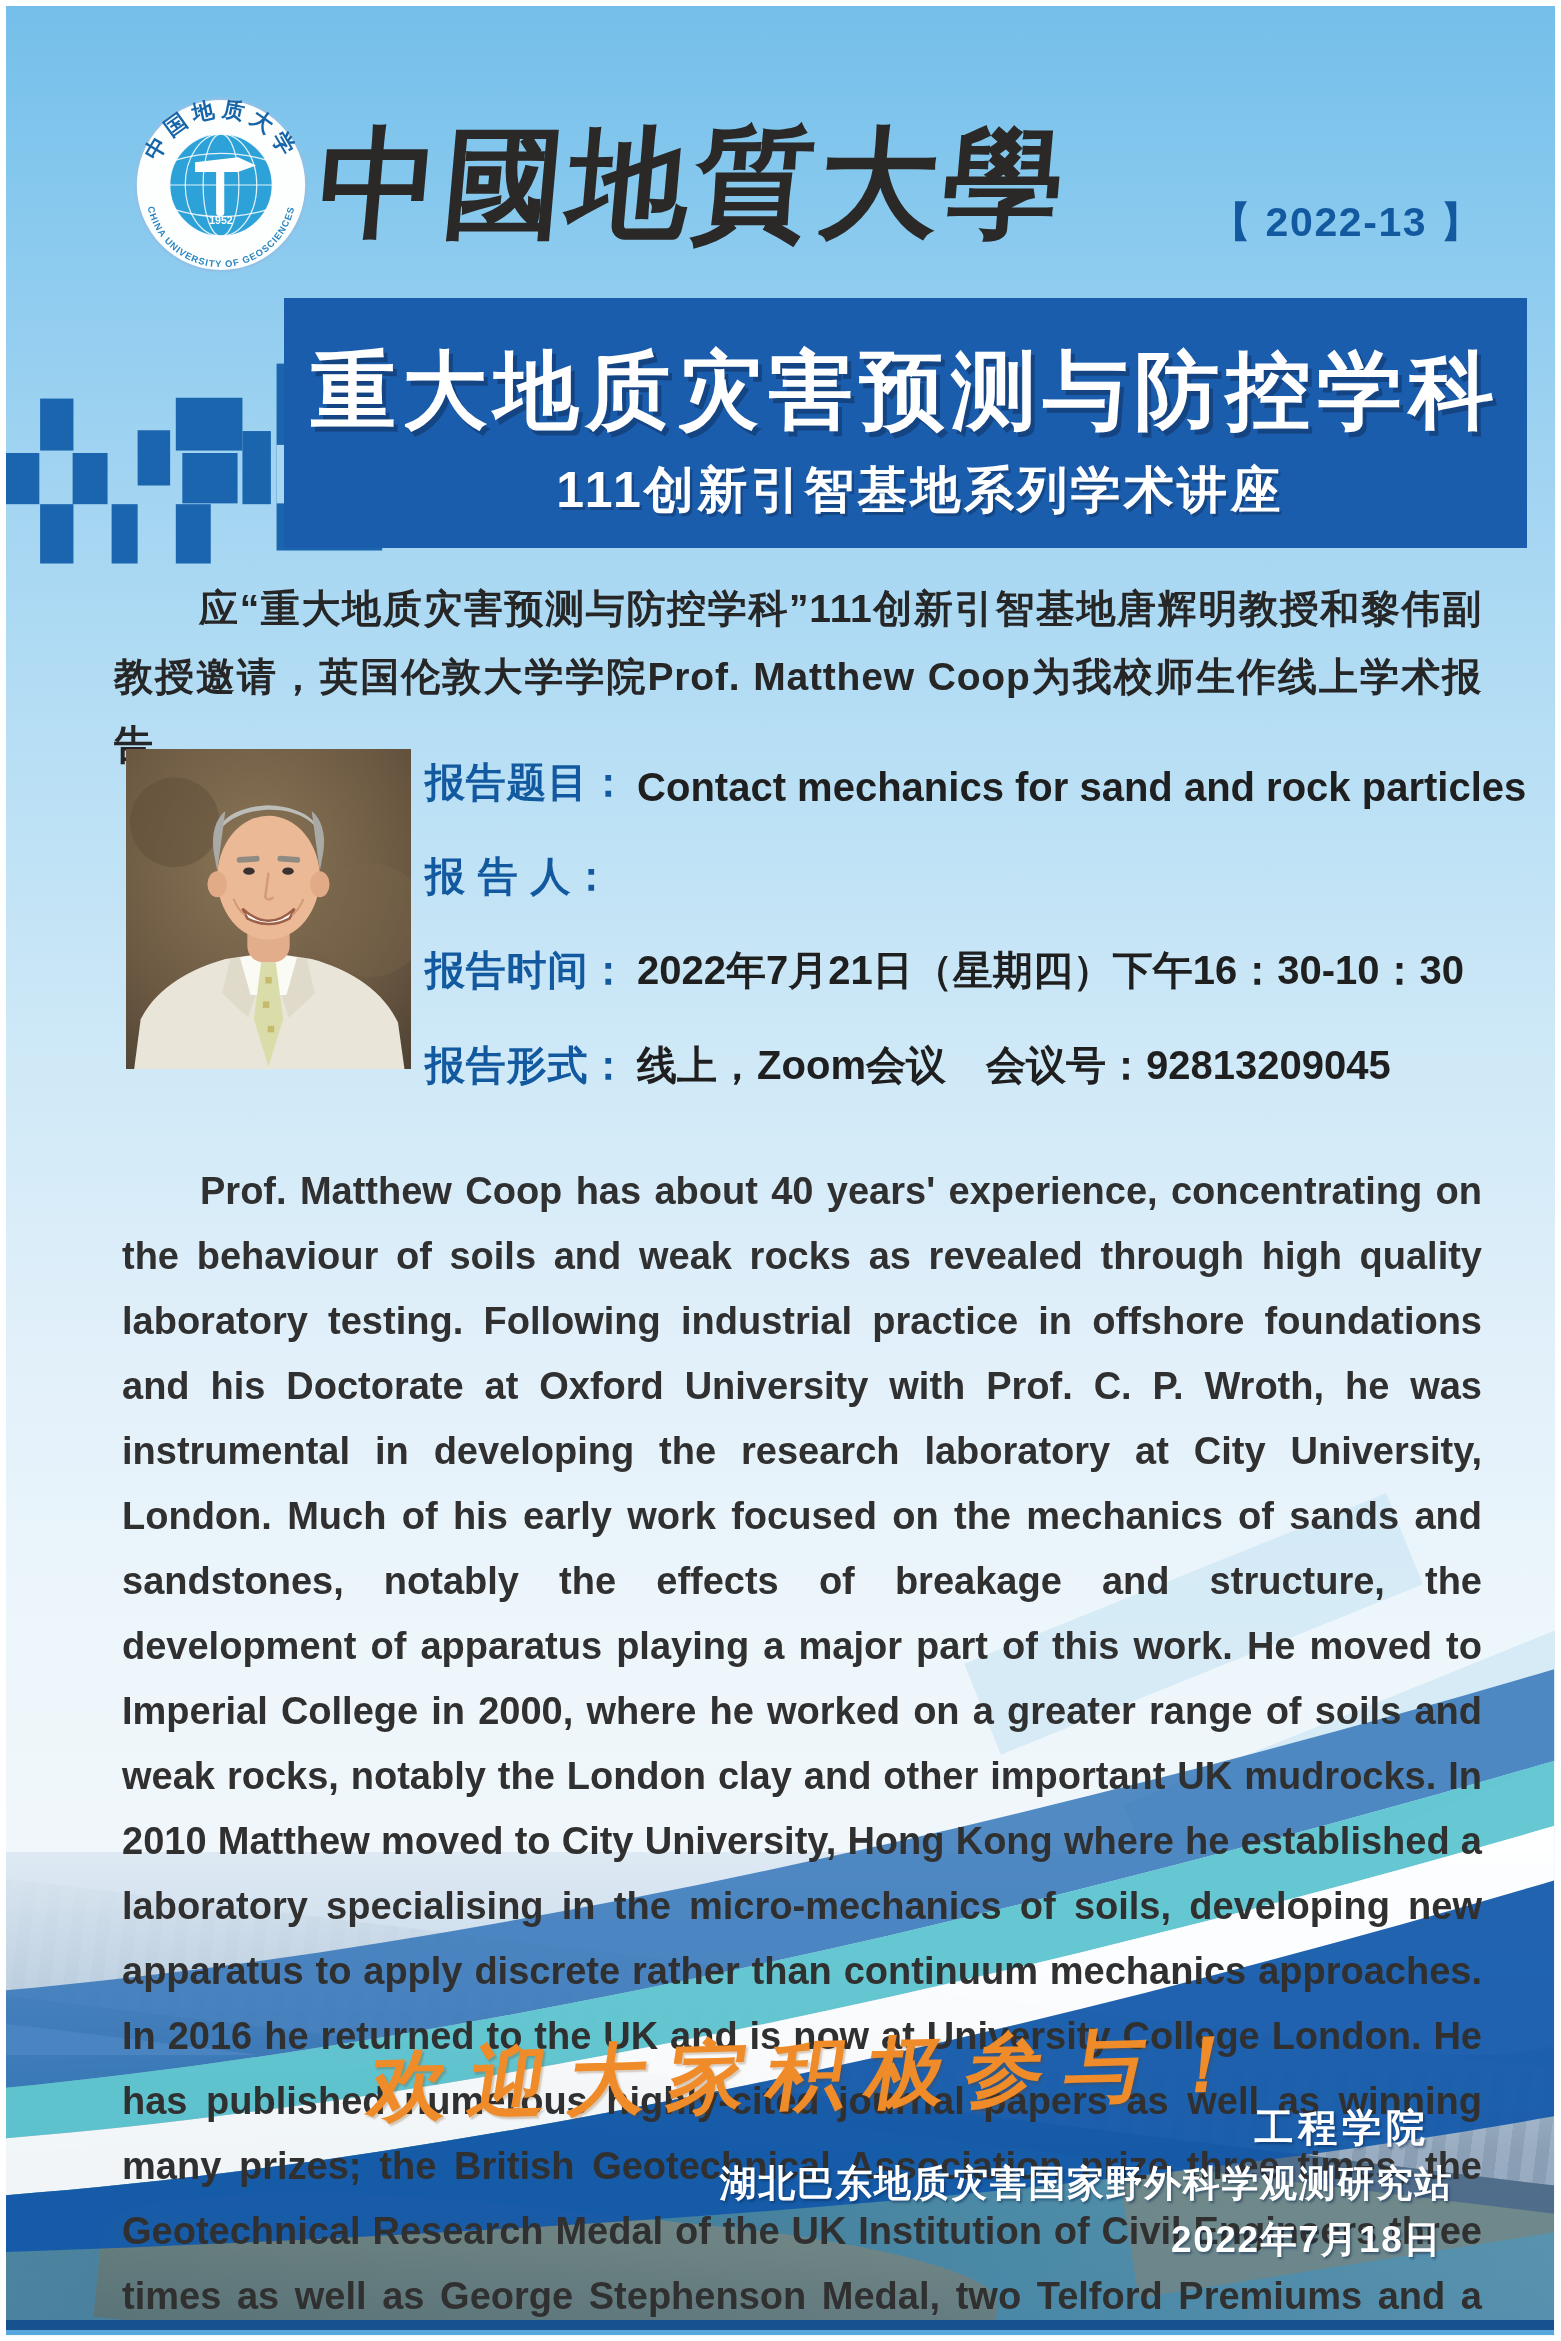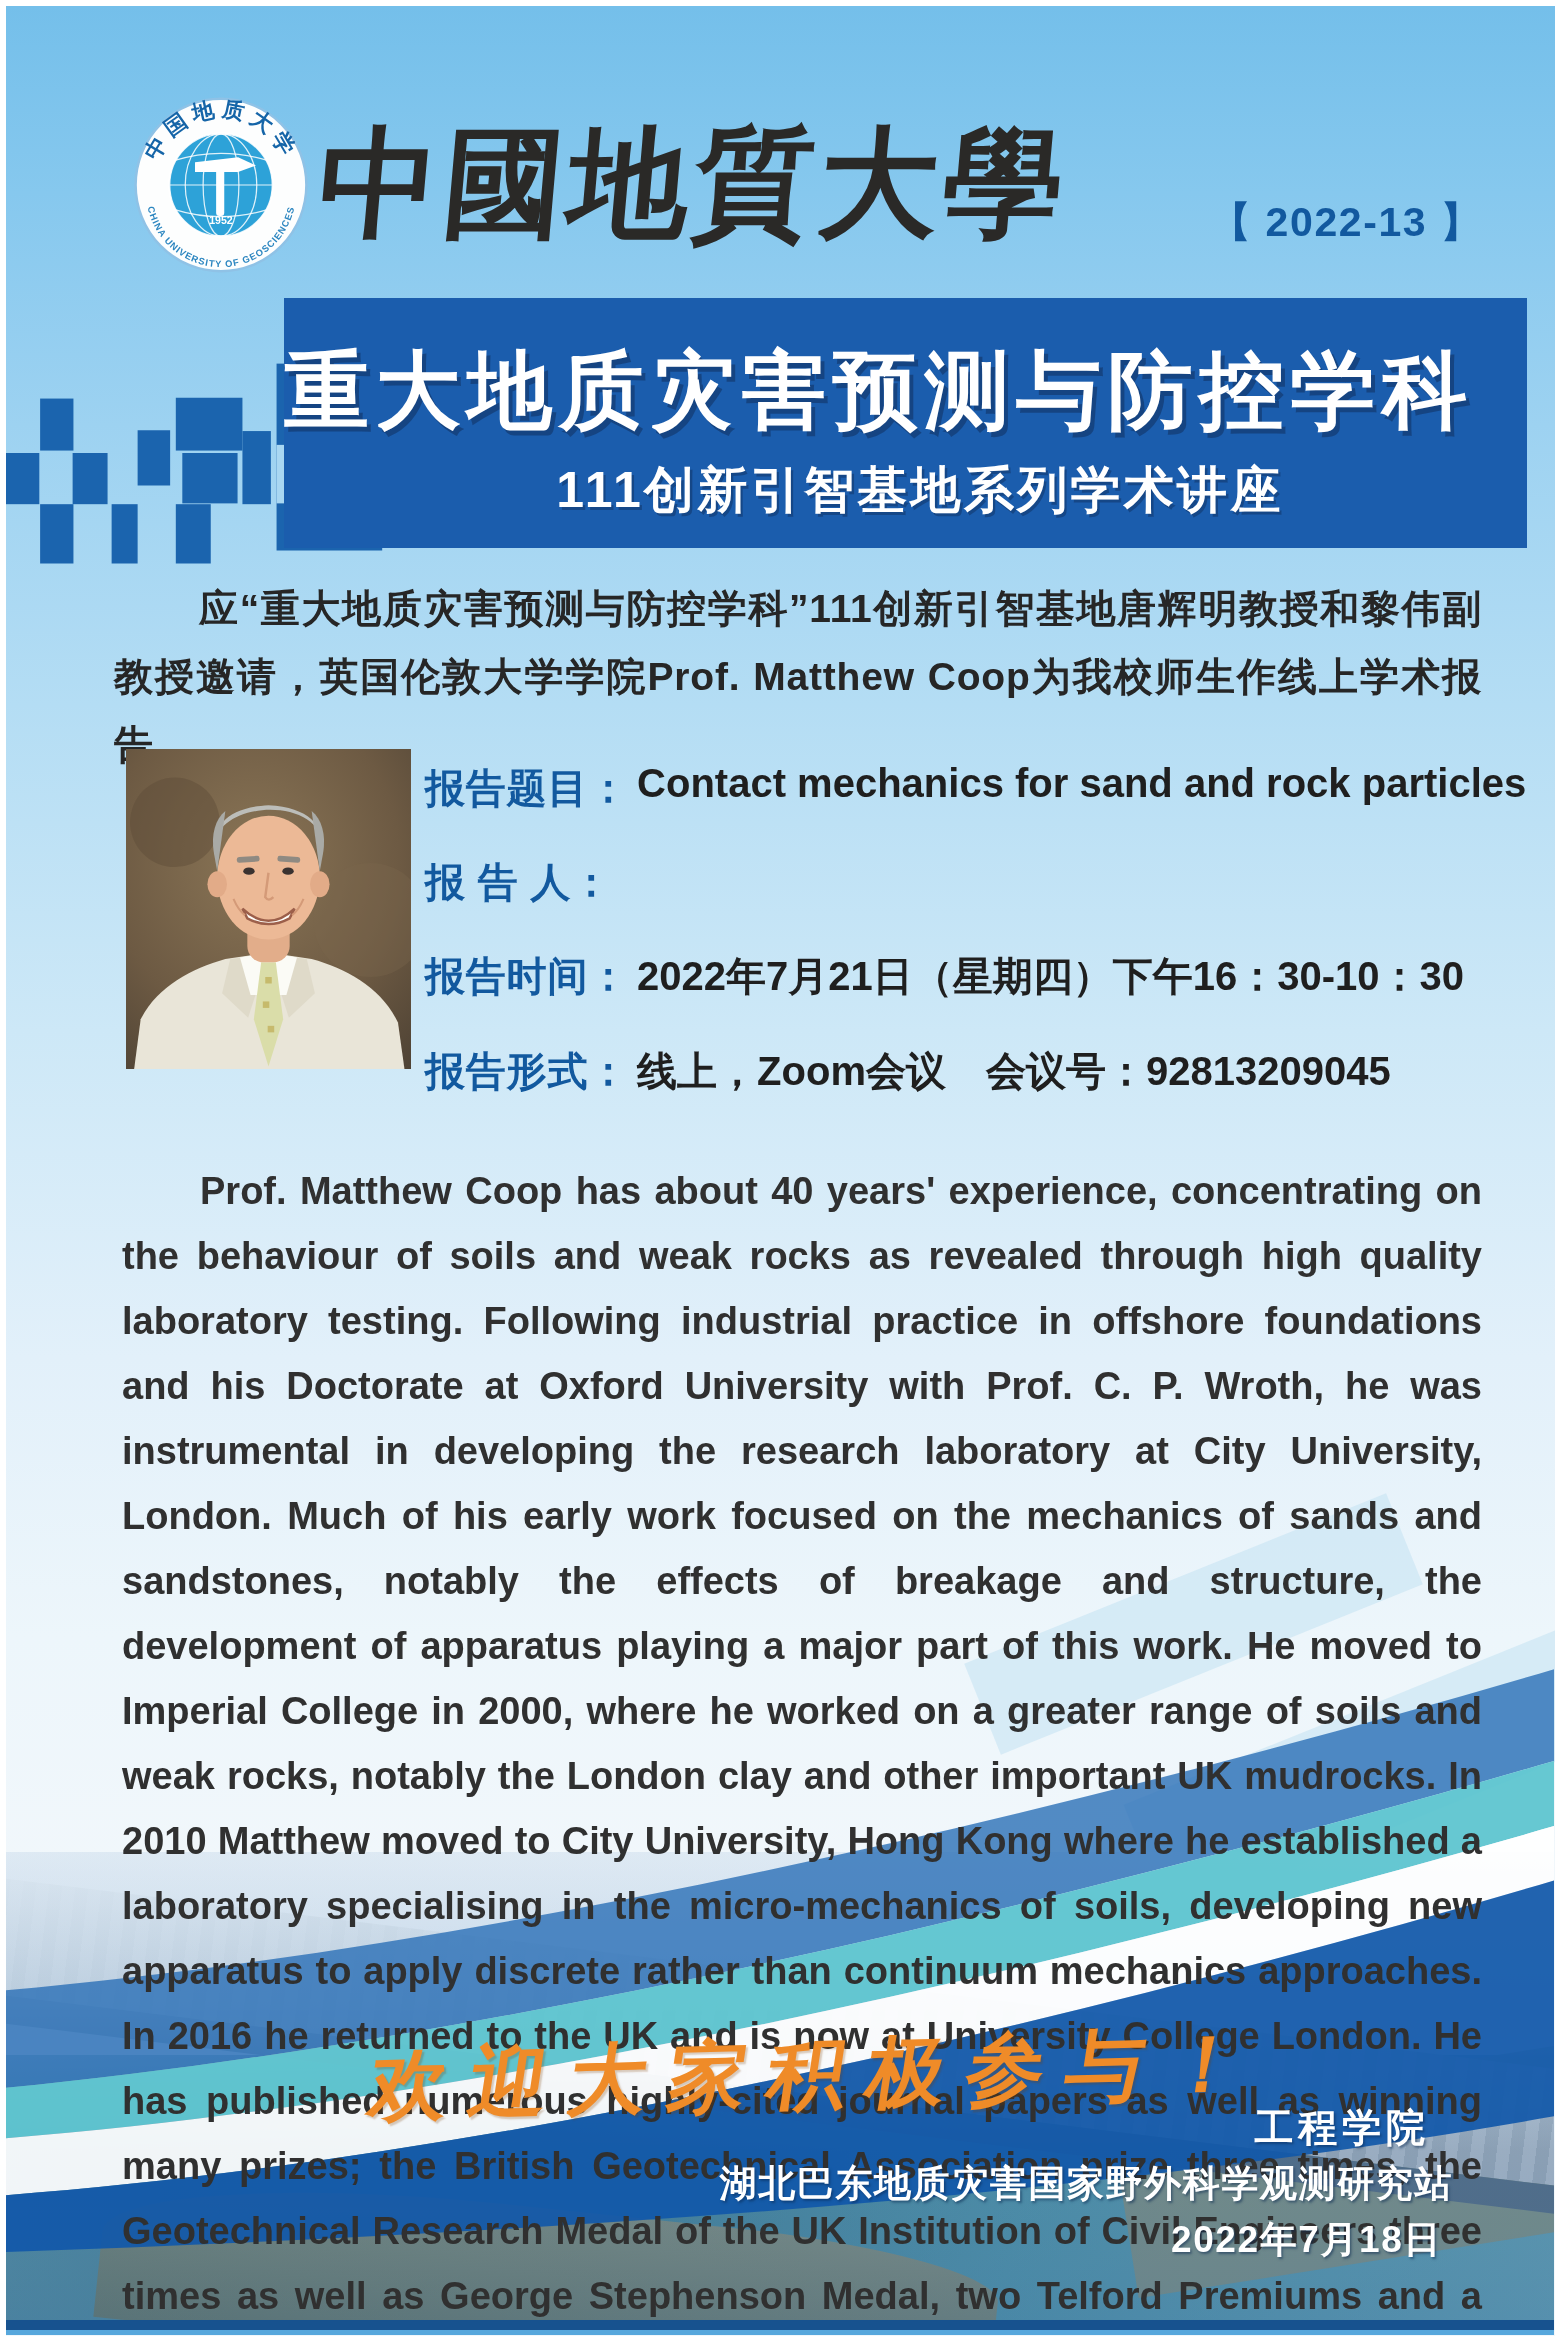--- a/index.html
+++ b/index.html
@@ -19,21 +19,21 @@
   }
   .issue-badge{
     left:1204px;top:189px;font-size:41px;font-weight:bold;color:#12599f;letter-spacing:1.6px;white-space:nowrap;
   }
 
   
   .banner{
     left:278px;top:292px;width:1243px;height:250px;background:#1b5dad;
   }
   .banner-title{
-    position:absolute;left:0;right:0;top:36px;
+    position:absolute;left:0;right:0;top:36px;text-align:center;
     font-size:85px;font-weight:900;color:#ffffff;letter-spacing:6.5px;white-space:nowrap;
     text-shadow:4.1px 4.9px 0 rgba(16,44,88,.5);
   }
   .banner-subtitle{
     position:absolute;left:16px;right:0;top:159px;text-align:center;
     font-size:50px;font-weight:900;color:#ffffff;letter-spacing:3.3px;white-space:nowrap;
     text-shadow:2.4px 3.3px 0 rgba(16,44,88,.45);
     margin-left:13px;
   }
   .mosaic rect{fill:#1b64ae;}
@@ -41,21 +41,21 @@
 
   
   .intro{
     left:108px;top:569px;width:1368px;
     font-size:39px;line-height:68px;font-weight:bold;color:#262626;
     text-align:justify;text-indent:85px;letter-spacing:0.8px;margin:0;
   }
 
   
   .portrait{left:120px;top:743px;}
-  .detail-row{left:419px;height:49px;display:flex;align-items:flex-start;white-space:nowrap;}
+  .detail-row{left:419px;height:49px;display:flex;align-items:flex-end;white-space:nowrap;}
   .detail-label{font-size:40px;font-weight:900;color:#12599f;letter-spacing:0.8px;}
   .detail-value{font-size:40px;font-weight:900;color:#1f1f1f;margin-left:8.1px;letter-spacing:0;}
 
   
   .bio-heading{left:126px;top:1099px;font-size:42px;font-weight:900;color:#e78f3c;letter-spacing:4.9px;white-space:nowrap;}
   .bio-text{
     left:116px;top:1153px;width:1360px;margin:0;
     font-size:38px;line-height:65px;font-weight:bold;color:#303030;
     text-align:justify;text-indent:78px;
   }

